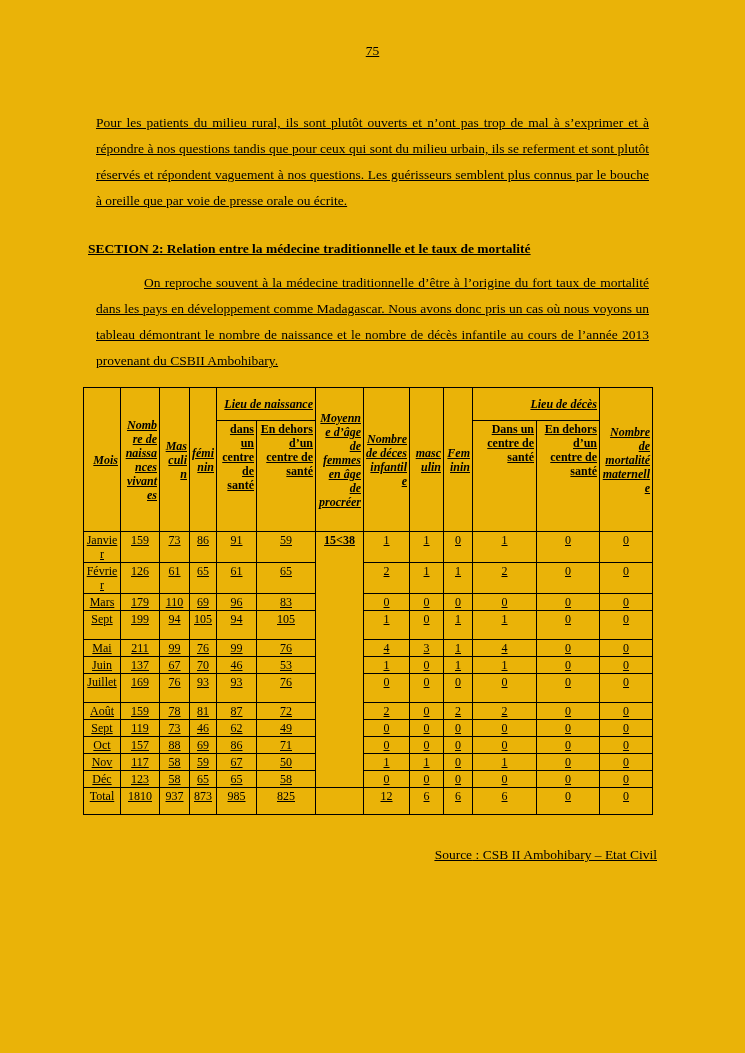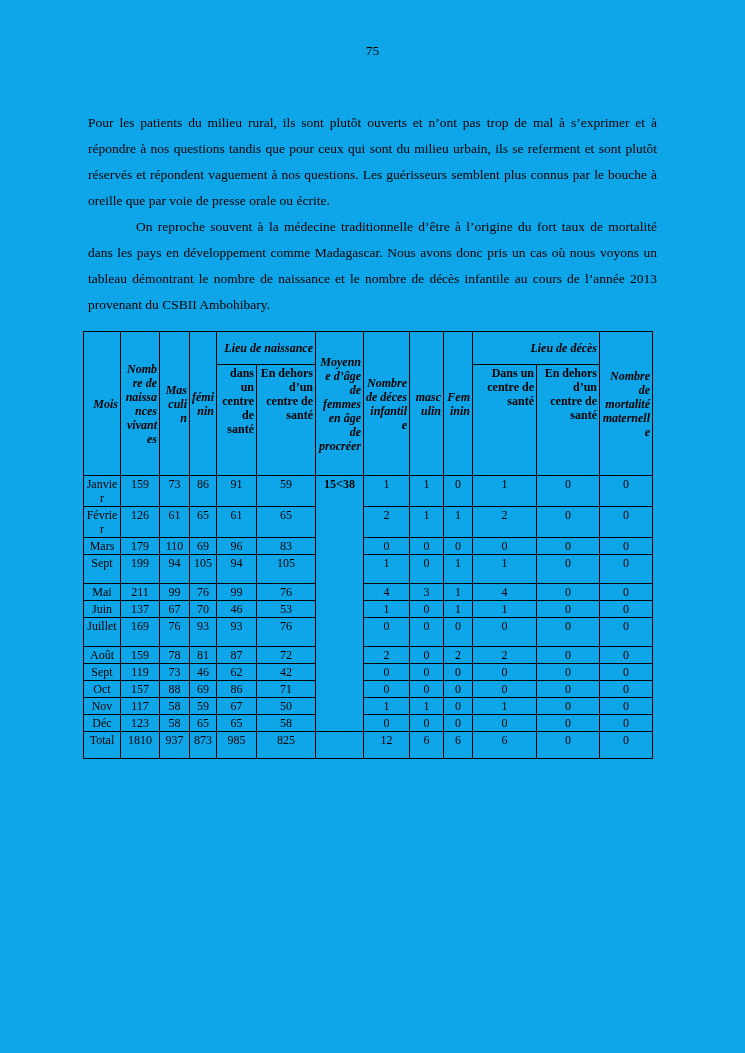--- a/index.html
+++ b/index.html
@@ -1,38 +1,39 @@
 <!DOCTYPE html>
 <html lang="fr"><head>
 <meta charset="utf-8">
 <style>
   html, body { margin: 0; padding: 0; background: #e8e8e8; }
   .page {
     position: relative;
     width: 745px;
     height: 1053px;
     margin: 0 auto;
-    background: #0ea5e9;
+    background: #eab308;
     color: #000000;
     font-family: "Liberation Serif", "DejaVu Serif", serif;
     overflow: hidden;
     box-sizing: border-box;
     padding: 38px 88px 0 88px;
+    text-decoration: underline;
   }
   .page-number {
     text-align: center;
     font-size: 13.5px;
     line-height: 26px;
     margin: 0 0 46px 0;
   }
   p.para {
     font-size: 13.5px;
     line-height: 26px;
     text-align: justify;
-    margin: 0;
+    margin: 8px;
   }
   .heading {
     font-size: 13.5px;
     line-height: 26px;
     font-weight: bold;
     margin: 22px 0 0 0;
   }
   .indented { text-indent: 48px; margin-top: 14px; }
   .u { text-decoration: underline; }
   .caption {
@@ -91,20 +92,21 @@
 </style>
 </head>
 <body>
 
 <div class="page">
 
   <div class="page-number">75</div>
 
   <p class="para">Pour les patients du milieu rural, ils sont plutôt ouverts et n’ont pas trop de mal à s’exprimer et à répondre à nos questions tandis que pour ceux qui sont du milieu urbain, ils se referment et sont plutôt réservés et répondent vaguement à nos questions. Les guérisseurs semblent plus connus par le bouche à oreille que par voie de presse orale ou écrite.</p>
 
+  <p class="heading"><span class="u">SECTION 2</span><span>: Relation entre la médecine traditionnelle et le taux de mortalité</span></p>
 
   <p class="para indented">On reproche souvent à la médecine traditionnelle d’être à l’origine du fort taux de mortalité dans les pays en développement comme Madagascar. Nous avons donc pris un cas où nous voyons un tableau démontrant le nombre de naissance et le nombre de décès infantile au cours de l’année 2013 provenant du CSBII Ambohibary.</p>
 
 
   <table class="mortality">
     <colgroup>
       <col style="width:37px">
         <col style="width:39px">
         <col style="width:30px">
         <col style="width:27px">
@@ -252,21 +254,21 @@
           <td>2</td>
           <td>0</td>
           <td>0</td>
         </tr>
         <tr>
           <td class="mois-cell">Sept</td>
           <td>119</td>
           <td>73</td>
           <td>46</td>
           <td>62</td>
-          <td>42</td>
+          <td>49</td>
           <td>0</td>
           <td>0</td>
           <td>0</td>
           <td>0</td>
           <td>0</td>
           <td>0</td>
         </tr>
         <tr>
           <td class="mois-cell">Oct</td>
           <td>157</td>
@@ -320,14 +322,15 @@
           <td>12</td>
           <td>6</td>
           <td>6</td>
           <td>6</td>
           <td>0</td>
           <td>0</td>
         </tr>
       </tbody>
   </table>
 
+  <p class="source-line"><span class="u">Source</span><span> : CSB II Ambohibary – Etat Civil</span></p>
 
 </div>
 
 </body></html>

